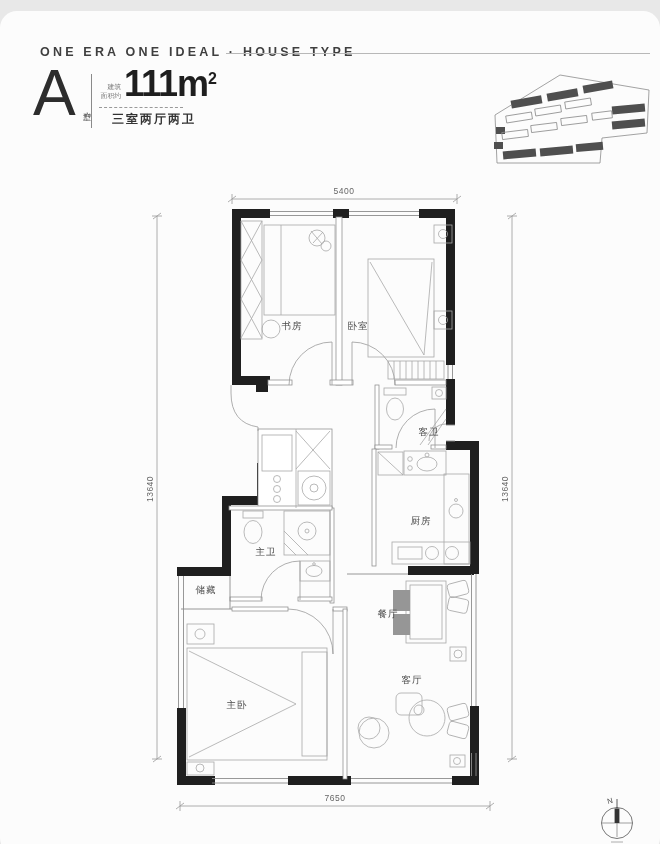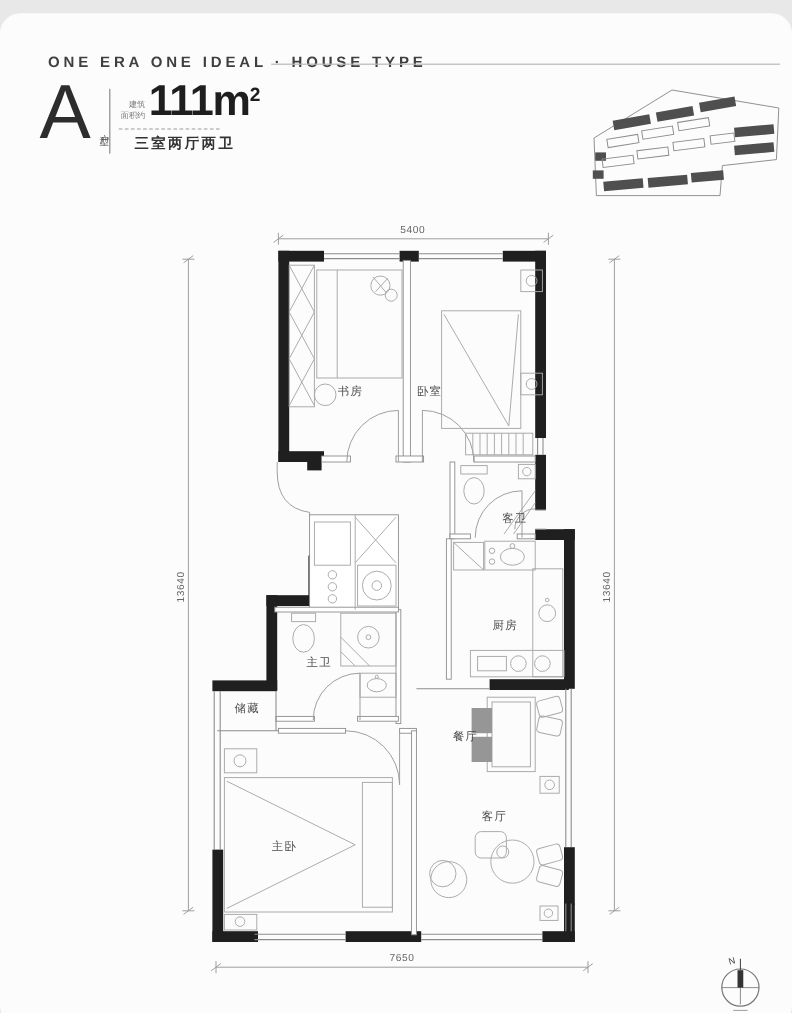--- a/index.html
+++ b/index.html
@@ -4,21 +4,21 @@
 <style>
   html,body{margin:0;padding:0;background:#e8e8e8;}
   .page{position:relative;width:660px;height:844px;margin:11px auto;background:#fcfcfc;overflow:hidden;
         font-family:"Liberation Sans",sans-serif;border-radius:17px;}
   .abs{position:absolute;}
   .hdr-title{left:40px;top:34px;font-size:12.5px;font-weight:bold;letter-spacing:3.2px;color:#3f3f3f;white-space:nowrap;}
   .hdr-line{left:226px;top:42px;width:424px;height:1px;background:#b8b8b8;}
   .unit-letter{left:33px;top:50px;font-size:64px;font-weight:300;color:#2d2d2d;line-height:1;}
   .unit-caption{left:80px;top:94px;font-size:8px;color:#555;letter-spacing:2px;writing-mode:vertical-rl;}
   .unit-divider{left:91px;top:63px;width:1px;height:54px;background:#8a8a8a;}
-  .area-row{left:99px;top:56px;display:flex;align-items:flex-end;}
+  .area-row{left:99px;top:56px;display:flex;align-items:center;}
   .area-label{font-size:6.8px;color:#7a7a7a;line-height:1.35;padding-top:14px;margin-right:3px;width:22px;text-align:right;}
   .area-value{font-size:36px;font-weight:bold;color:#1e1e1e;letter-spacing:-1px;line-height:.95;}
   .area-sup{font-size:16px;font-weight:bold;color:#1e1e1e;vertical-align:12px;}
   .area-dash{left:99px;top:96px;width:84px;border-top:1px dashed #999;}
   .layout-text{left:112px;top:100px;font-size:12px;font-weight:600;letter-spacing:2px;color:#333;white-space:nowrap;}
   svg{position:absolute;left:0;top:0;}
   svg text{font-family:"Liberation Sans",sans-serif;}
   .wall{fill:#1f1f1f;stroke:none;}
   .thinw{fill:#ffffff;stroke:#8c8c8c;stroke-width:.75;}
   .ln{stroke:#8c8c8c;stroke-width:.9;fill:none;}

